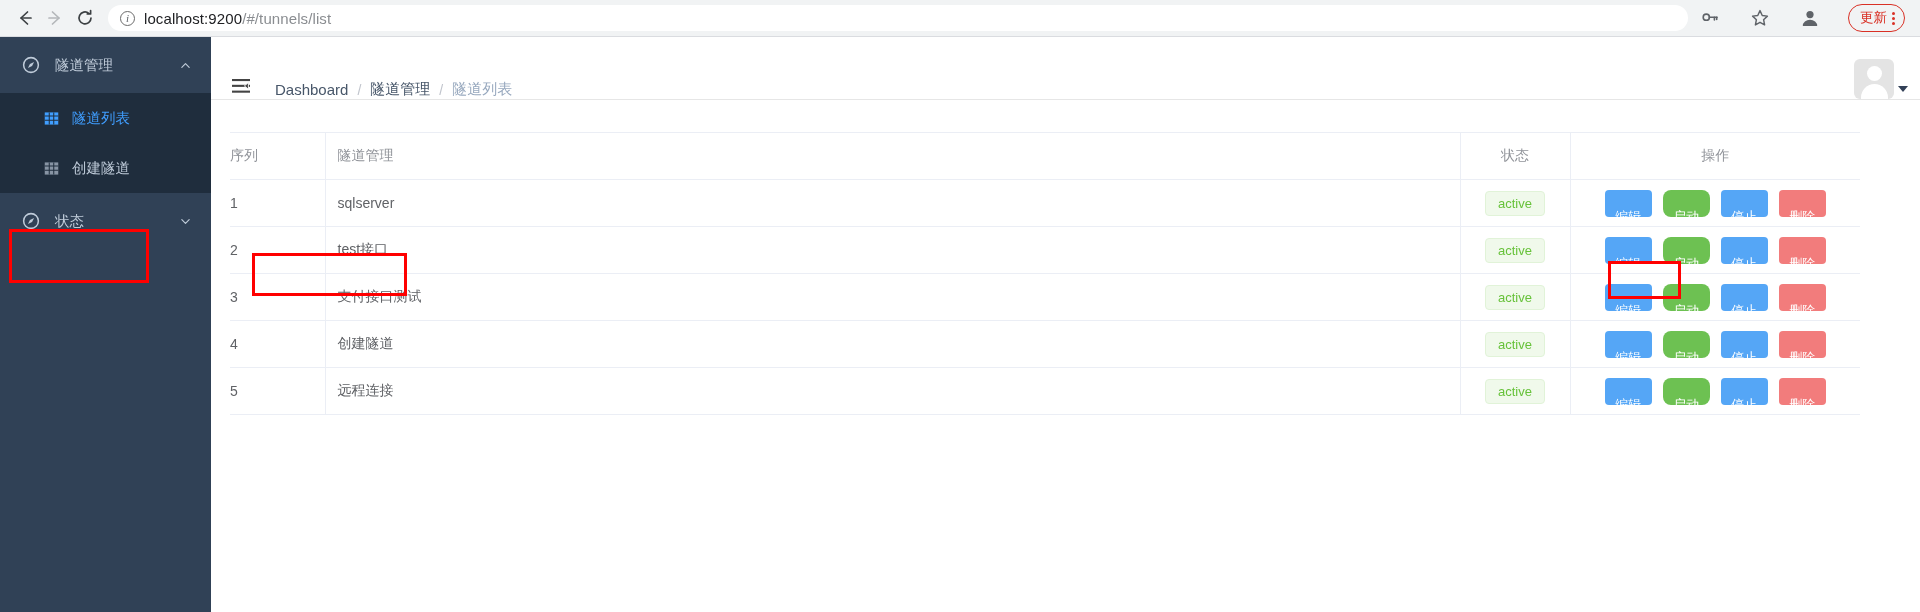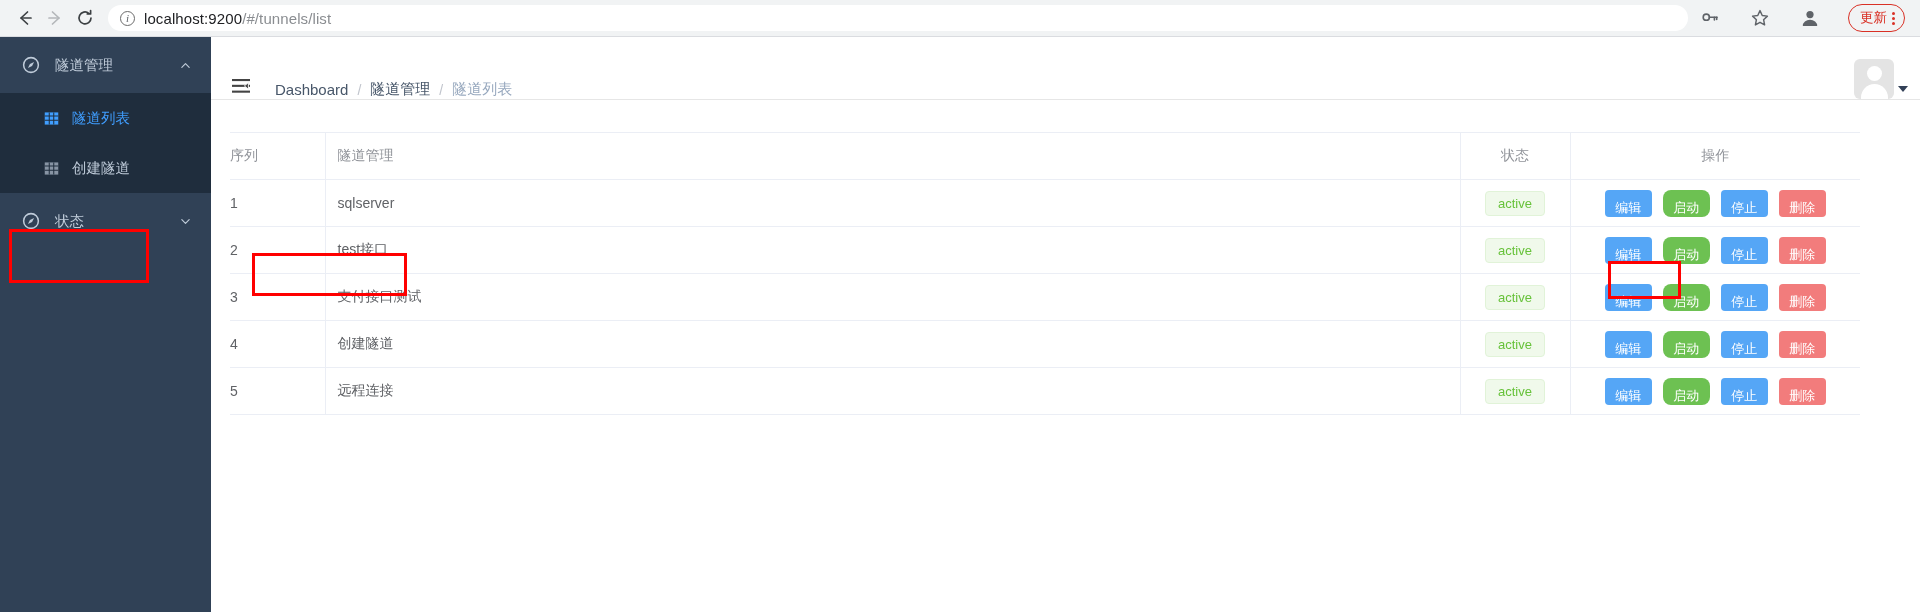--- a/index.html
+++ b/index.html
@@ -264,21 +264,21 @@
     font-size: 13px;
     color: #67c23a;
     background: #f0f9eb;
     border: 1px solid #e1f3d8;
     border-radius: 4px;
   }
   .ops { display: flex; justify-content: center; gap: 11px; }
   .btn {
     height: 27px;
     min-width: 47px;
-    padding: 4px 9px;
+    padding: 13px 9px;
     border: none;
     border-radius: 4px;
     font-size: 13px;
     color: #ffffff;
     font-family: "Liberation Sans", sans-serif;
     cursor: pointer;
     line-height: 27px;
   }
   .btn-primary { background: #55a6f6; }
   .btn-success { background: #6dc152; border-radius: 8px; }

